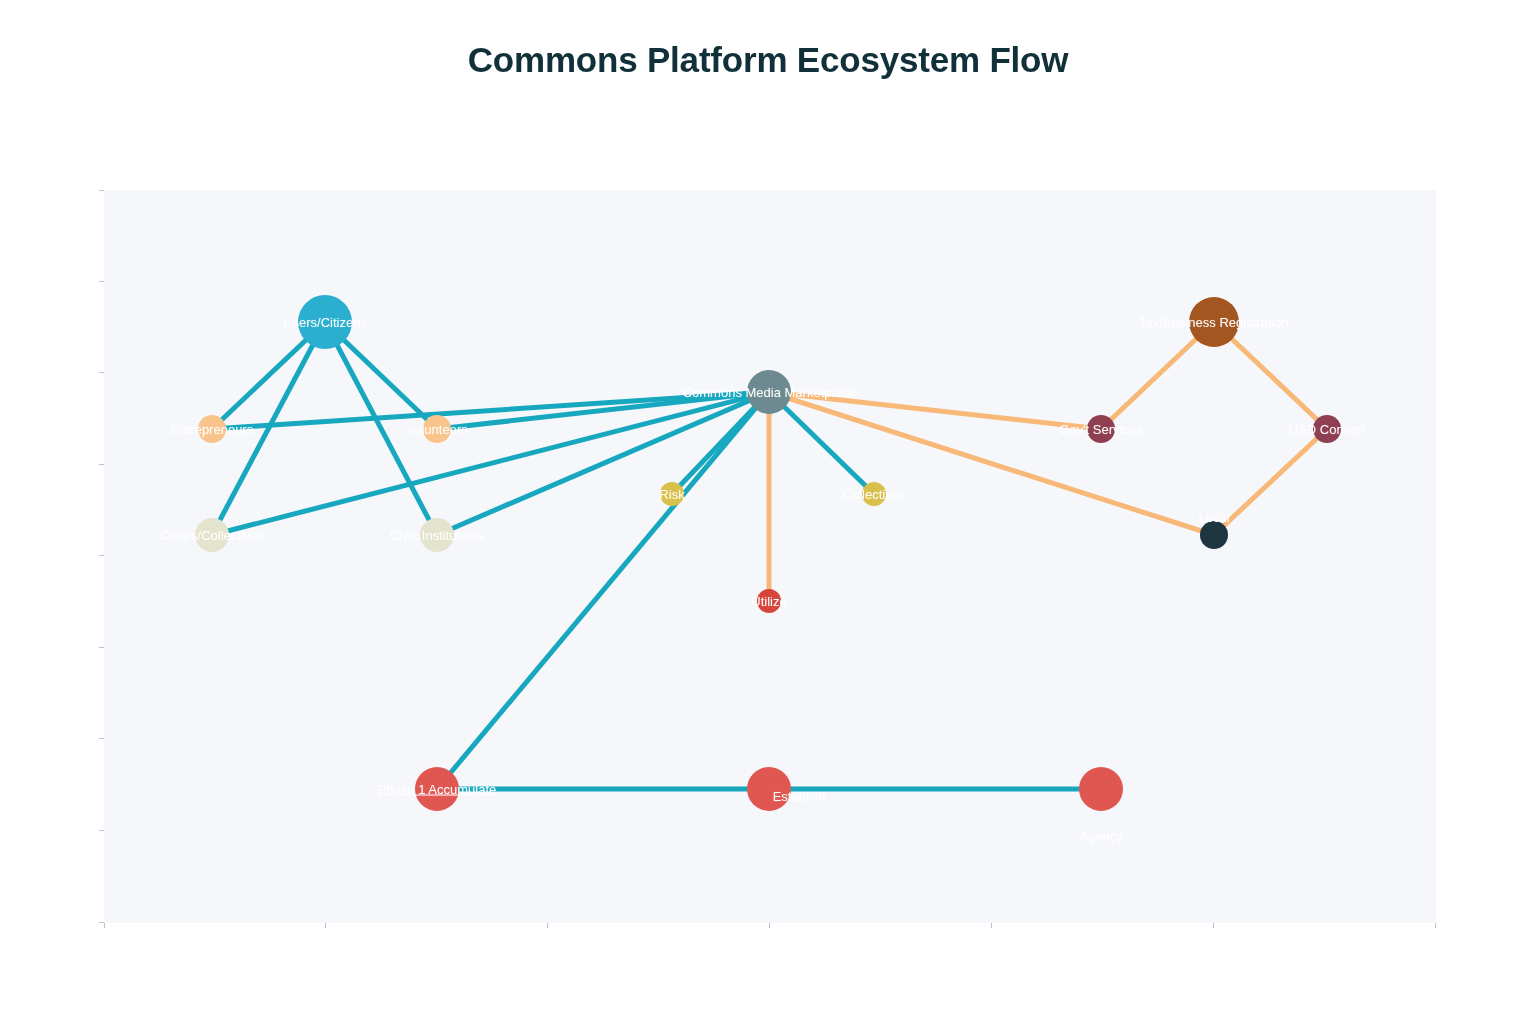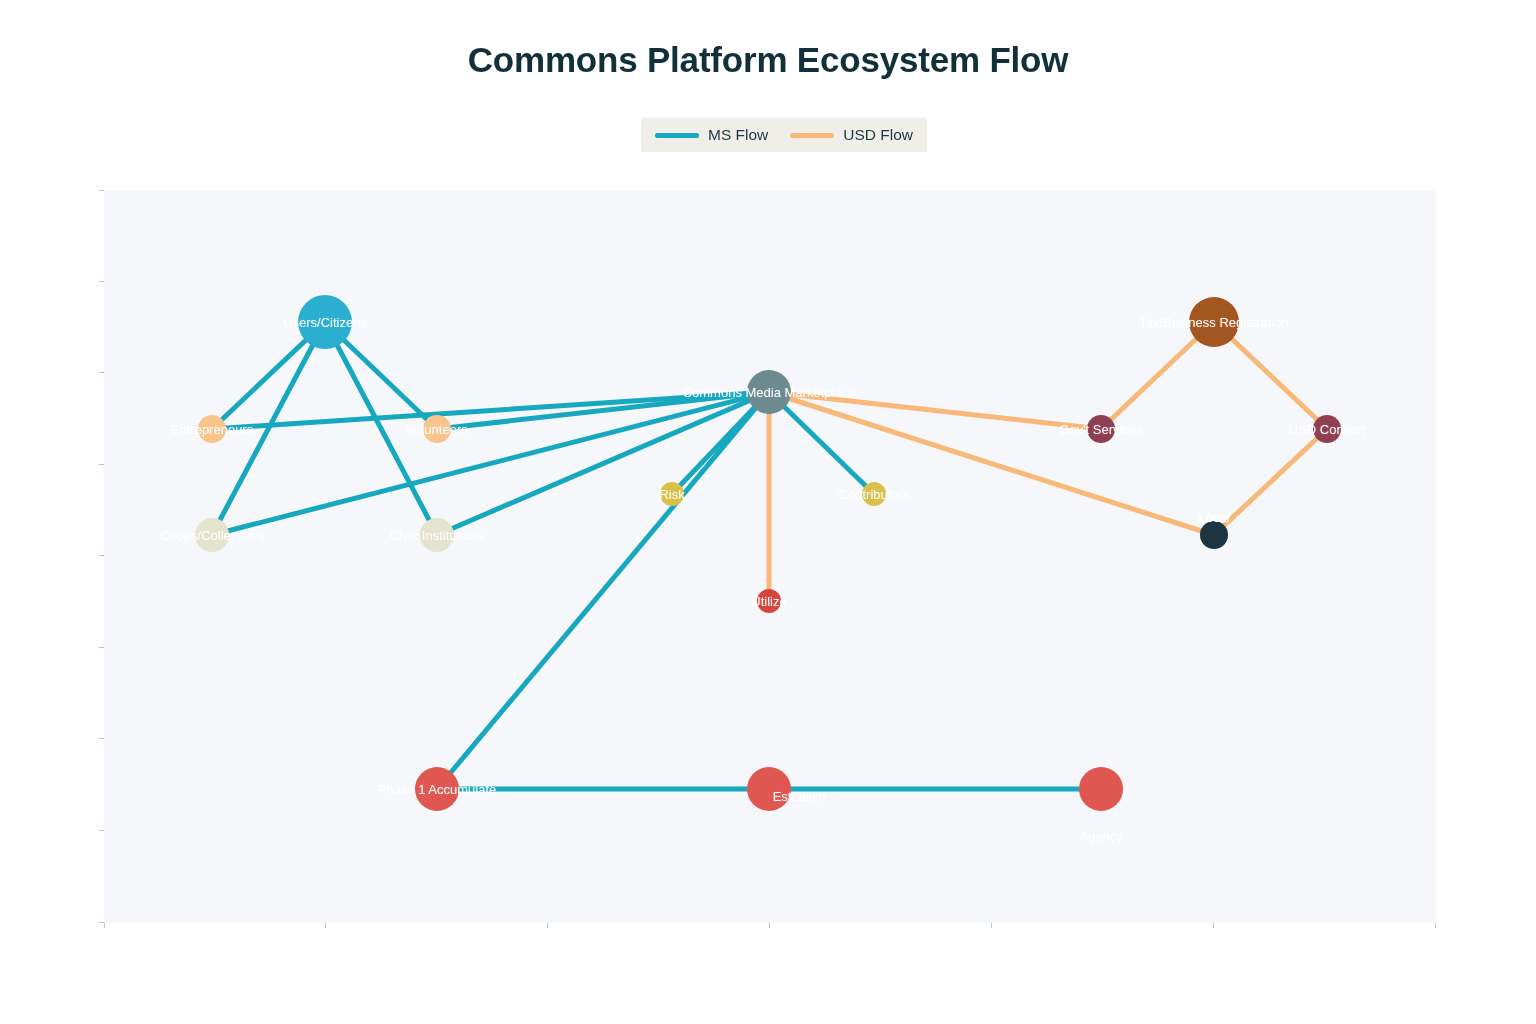--- a/index.html
+++ b/index.html
@@ -96,30 +96,20 @@
   .tick-x { width: 1px; height: 5px; }
   .tick-y { width: 5px; height: 1px; }
 </style>
 </head>
 <body>
 
 <div id="figure">
 
   <div id="chart-title">Commons Platform Ecosystem Flow</div>
 
-  <div id="legend">
-      <div class="legend-item">
-        <span class="legend-swatch" style="background: rgb(23, 168, 192);"></span>
-        <span class="legend-label">MS Flow</span>
-      </div>
-      <div class="legend-item">
-        <span class="legend-swatch" style="background: rgb(247, 184, 120);"></span>
-        <span class="legend-label">USD Flow</span>
-      </div>
-    </div>
 
   <div id="plot-area"></div>
 
   <svg id="graph-svg">
     <g id="edges-layer">
         <line x1="325" y1="322" x2="212" y2="429" stroke="#17a8c0" stroke-width="5" stroke-linecap="round"></line>
         <line x1="325" y1="322" x2="212" y2="535" stroke="#17a8c0" stroke-width="5" stroke-linecap="round"></line>
         <line x1="325" y1="322" x2="437" y2="535" stroke="#17a8c0" stroke-width="5" stroke-linecap="round"></line>
         <line x1="325" y1="322" x2="437" y2="429" stroke="#17a8c0" stroke-width="5" stroke-linecap="round"></line>
         <line x1="212" y1="429" x2="769" y2="392" stroke="#17a8c0" stroke-width="5" stroke-linecap="round"></line>
@@ -159,27 +149,27 @@
   </svg>
 
   <div id="labels-layer">
       <div class="node-label" style="left: 325px; top: 322px;">Users/Citizens</div>
       <div class="node-label" style="left: 212px; top: 429px;">Entrepreneurs</div>
       <div class="node-label" style="left: 437px; top: 429px;">Volunteers</div>
       <div class="node-label" style="left: 212px; top: 535px;">Coops/Collectives</div>
       <div class="node-label" style="left: 437px; top: 535px;">Civic Institutions</div>
       <div class="node-label" style="left: 769px; top: 392px;">Commons Media Marketplace</div>
       <div class="node-label" style="left: 672px; top: 494px;">Risk</div>
-      <div class="node-label" style="left: 874px; top: 494px;">Contributors</div>
+      <div class="node-label" style="left: 874px; top: 494px;">Collectives</div>
       <div class="node-label" style="left: 769px; top: 601px;">Utilize</div>
       <div class="node-label" style="left: 1214px; top: 322px;">Tax/Business Registration</div>
       <div class="node-label" style="left: 1101px; top: 429px;">Gov't Services</div>
       <div class="node-label" style="left: 1327px; top: 429px;">USD Convert</div>
       <div class="node-label" style="left: 1214px; top: 517px;">Local</div>
-      <div class="node-label" style="left: 437px; top: 789px;">Phase 1 Accumulate</div>
+      <div class="node-label" style="left: 437px; top: 789px; text-decoration: underline;">Phase 1 Accumulate</div>
       <div class="node-label" style="left: 799px; top: 789px; margin-top: 7px;">Establish</div>
       <div class="node-label" style="left: 1101px; top: 789px; margin-top: 47px;">Agency</div>
     </div>
   <div id="ticks-layer">
       <div class="axis-tick tick-x" style="left: 104px; top: 923px;"></div>
       <div class="axis-tick tick-x" style="left: 325px; top: 923px;"></div>
       <div class="axis-tick tick-x" style="left: 547px; top: 923px;"></div>
       <div class="axis-tick tick-x" style="left: 769px; top: 923px;"></div>
       <div class="axis-tick tick-x" style="left: 991px; top: 923px;"></div>
       <div class="axis-tick tick-x" style="left: 1213px; top: 923px;"></div>

